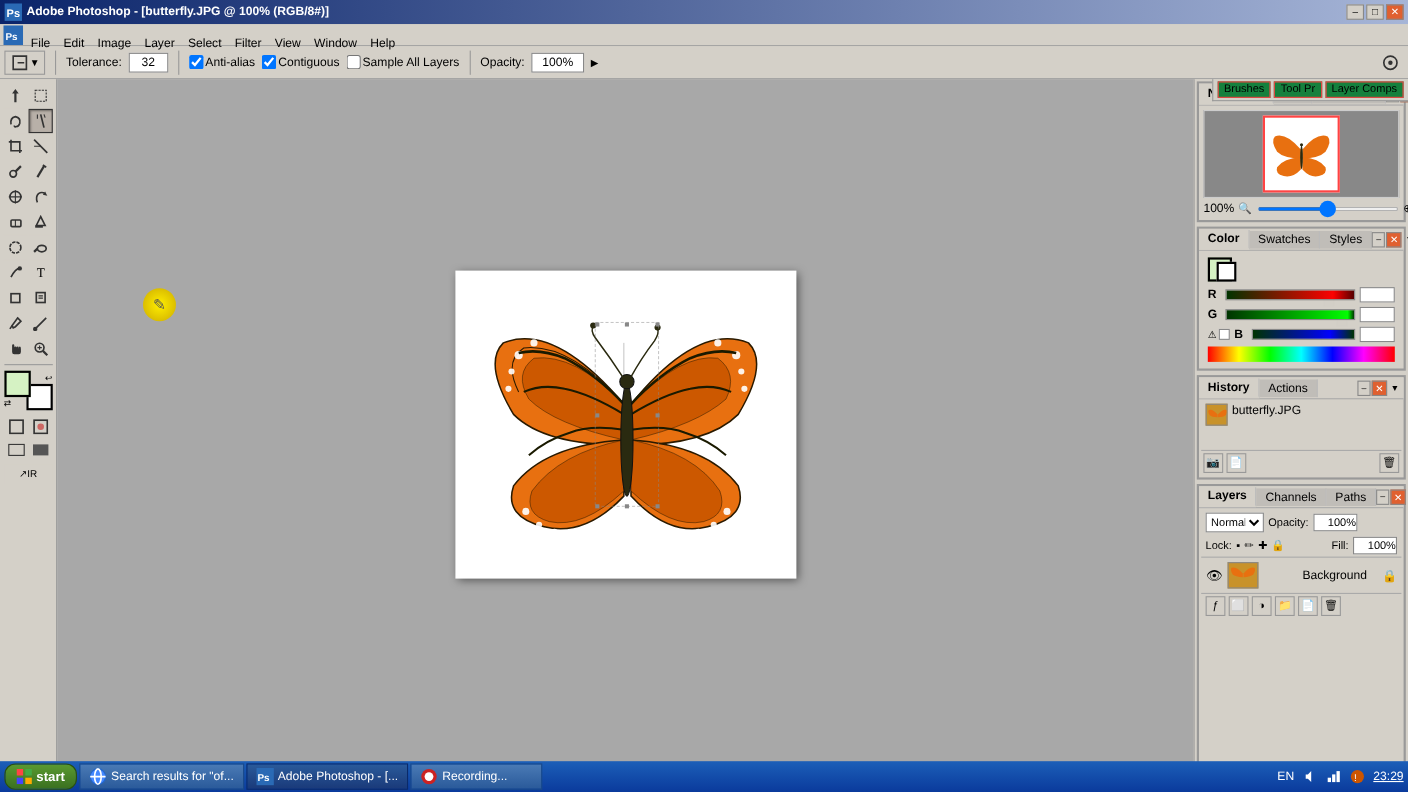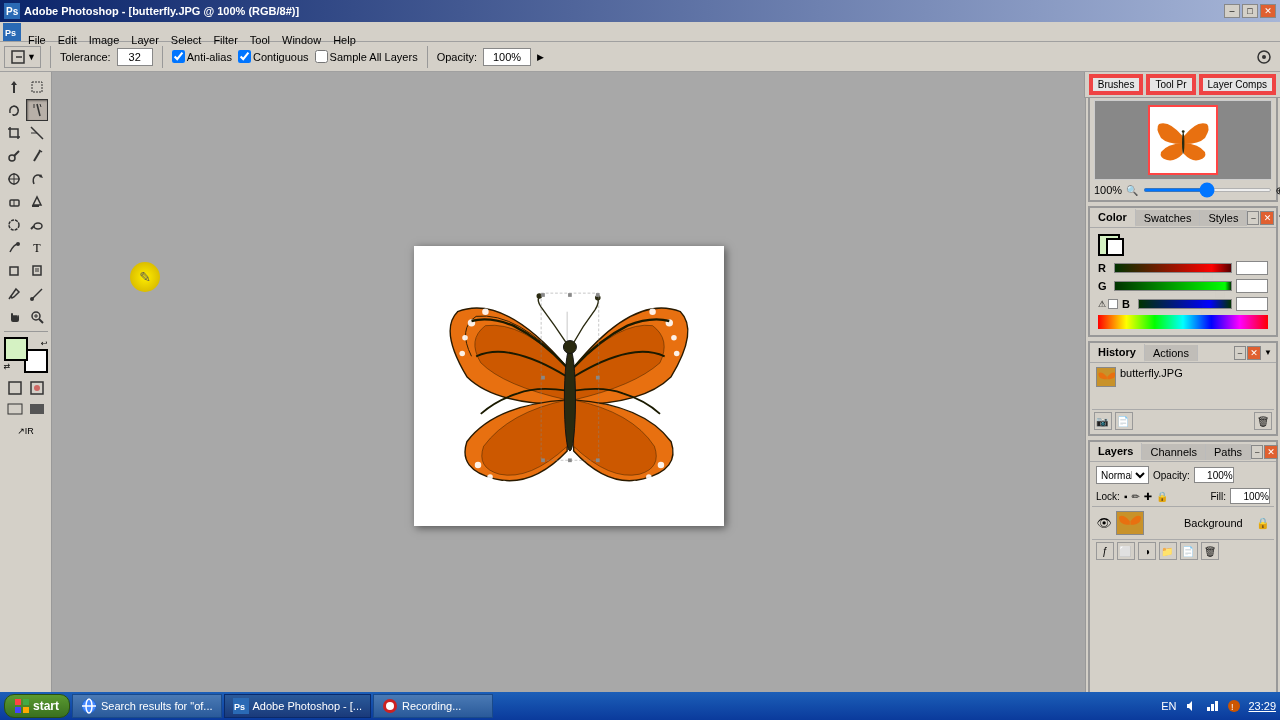--- a/index.html
+++ b/index.html
@@ -155,21 +155,21 @@
     .taskbar-item {
       display: flex; align-items: center; gap: 4px;
       background: linear-gradient(to bottom, #4a7ab5, #2a5a9a);
       border: 1px solid #1a4a8a; padding: 2px 8px; color: white; font-size: 11px;
       cursor: pointer; height: 24px; min-width: 120px;
     }
     .taskbar-item.active { background: linear-gradient(to bottom, #2a5a9a, #1a3a7a); border: 1px solid #0a2a6a; }
     .taskbar-right { margin-left: auto; display: flex; align-items: center; gap: 6px; color: white; font-size: 11px; }
     .taskbar-clock { background: transparent; color: white; font-size: 11px; text-decoration: underline; }
     .sys-tray-icon { width: 16px; height: 16px; display: flex; align-items: center; justify-content: center; }
-    .panel-btn-small { font-size: 10px; padding: 1px 5px; border: 4px solid #ef4444; background: #e5e5e5; cursor: pointer; white-space: nowrap; }
+    .panel-btn-small { font-size: 10px; padding: 1px 5px; border: 1px solid #ef4444; background: #15803d; cursor: pointer; white-space: nowrap; }
 
     .panel-expand-btn { width: 12px; height: 12px; font-size: 8px; cursor: pointer; display: flex; align-items: center; justify-content: center; }
     .panel-min-btn { width: 12px; height: 14px; display: flex; align-items: center; justify-content: center; font-size: 8px; cursor: pointer; border: 1px solid #888; background: #d4d0c8; }
     .panel-close-btn { width: 14px; height: 14px; display: flex; align-items: center; justify-content: center; font-size: 9px; cursor: pointer; border: 1px solid #888; background: #e06030; color: white; }
 
     .r-slider { width: 80px; height: 10px; -webkit-appearance: none; background: transparent; outline: none; padding: 0; }
     .r-slider::-webkit-slider-thumb { -webkit-appearance: none; width: 10px; height: 14px; background: #aaa; border: 1px solid #666; cursor: pointer; }
     .r-slider::-webkit-slider-runnable-track { height: 10px; border: 1px solid #888; }
 
     .r-slider.r-slider { background: transparent; }
@@ -198,21 +198,21 @@
         <rect width="18" height="18" fill="#2a6ab5"></rect>
         <text x="2" y="13" font-size="9" fill="white" font-weight="bold">Ps</text>
       </svg>
   </div>
   <span class="menu-item">File</span>
   <span class="menu-item">Edit</span>
   <span class="menu-item">Image</span>
   <span class="menu-item">Layer</span>
   <span class="menu-item">Select</span>
   <span class="menu-item">Filter</span>
-  <span class="menu-item">Tool</span>
+  <span class="menu-item">View</span>
   <span class="menu-item">Window</span>
   <span class="menu-item">Help</span>
 </div>
 
 <div id="toolbar">
   <div class="toolbar-select-btn">
     <svg width="18" height="18">
         <polygon points="3,3 15,3 15,15 3,15" fill="none" stroke="#333" stroke-width="1.5"></polygon>
         <line x1="7" y1="9" x2="13" y2="9" stroke="#333" stroke-width="1.5"></line>
       </svg>

